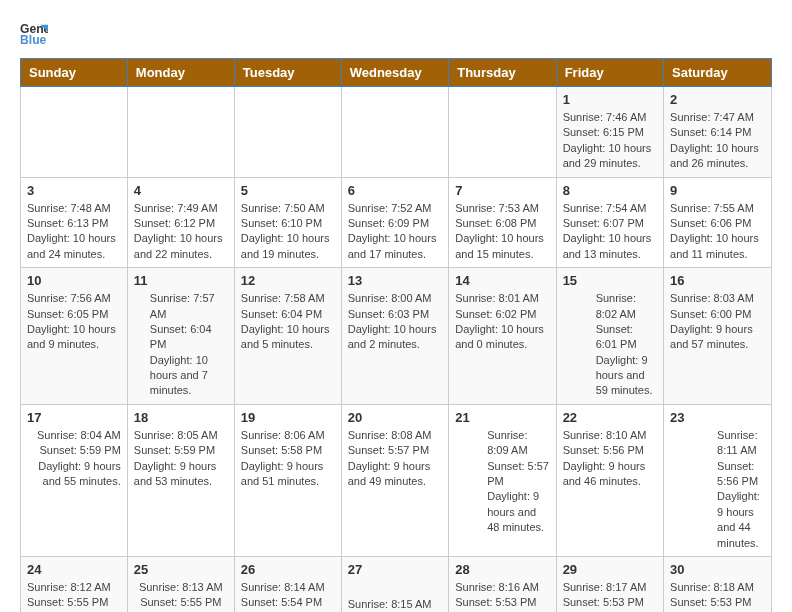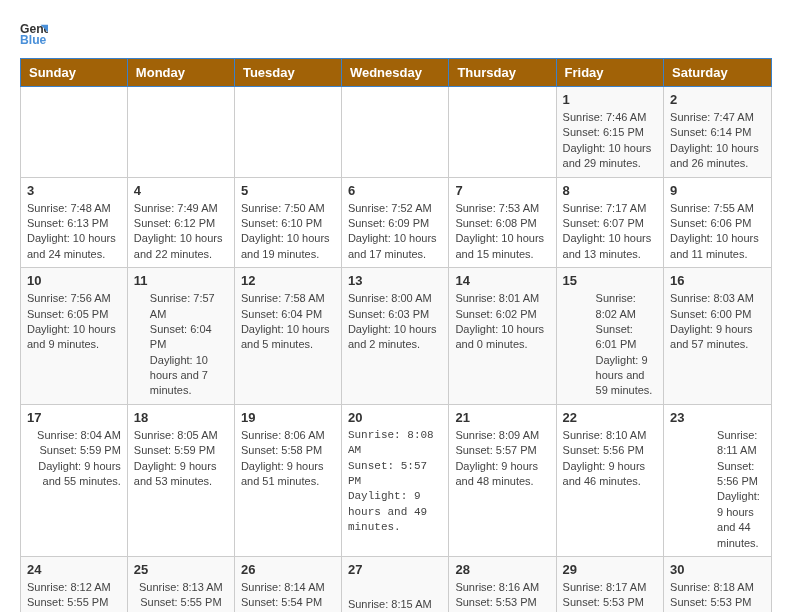--- a/index.html
+++ b/index.html
@@ -161,21 +161,21 @@
 Daylight: 10 hours and 17 minutes.</div>
         </td>
         <td>
           <span class="day-num">7</span>
           <div class="day-info" style="white-space: pre-line;">Sunrise: 7:53 AM
 Sunset: 6:08 PM
 Daylight: 10 hours and 15 minutes.</div>
         </td>
         <td>
           <span class="day-num">8</span>
-          <div class="day-info" style="white-space: pre-line;">Sunrise: 7:17 AM
+          <div class="day-info" style="white-space: pre-line;">Sunrise: 7:54 AM
 Sunset: 6:07 PM
 Daylight: 10 hours and 13 minutes.</div>
         </td>
         <td>
           <span class="day-num">9</span>
           <div class="day-info" style="white-space: pre-line;">Sunrise: 7:55 AM
 Sunset: 6:06 PM
 Daylight: 10 hours and 11 minutes.</div>
         </td>
       </tr>
@@ -237,27 +237,27 @@
 Daylight: 9 hours and 53 minutes.</div>
         </td>
         <td>
           <span class="day-num">19</span>
           <div class="day-info" style="white-space: pre-line;">Sunrise: 8:06 AM
 Sunset: 5:58 PM
 Daylight: 9 hours and 51 minutes.</div>
         </td>
         <td>
           <span class="day-num">20</span>
-          <div class="day-info" style="white-space: pre-line; font-family: Liberation Mono, monospace;">Sunrise: 8:08 AM
+          <div class="day-info" style="white-space: pre-line;">Sunrise: 8:08 AM
 Sunset: 5:57 PM
 Daylight: 9 hours and 49 minutes.</div>
         </td>
         <td>
           <span class="day-num">21</span>
-          <div class="day-info" style="white-space: pre-line;">Sunrise: 8:09 AM
+          <div class="day-info" style="white-space: pre-line; margin-left: 32px;">Sunrise: 8:09 AM
 Sunset: 5:57 PM
 Daylight: 9 hours and 48 minutes.</div>
         </td>
         <td>
           <span class="day-num">22</span>
           <div class="day-info" style="white-space: pre-line;">Sunrise: 8:10 AM
 Sunset: 5:56 PM
 Daylight: 9 hours and 46 minutes.</div>
         </td>
         <td>

